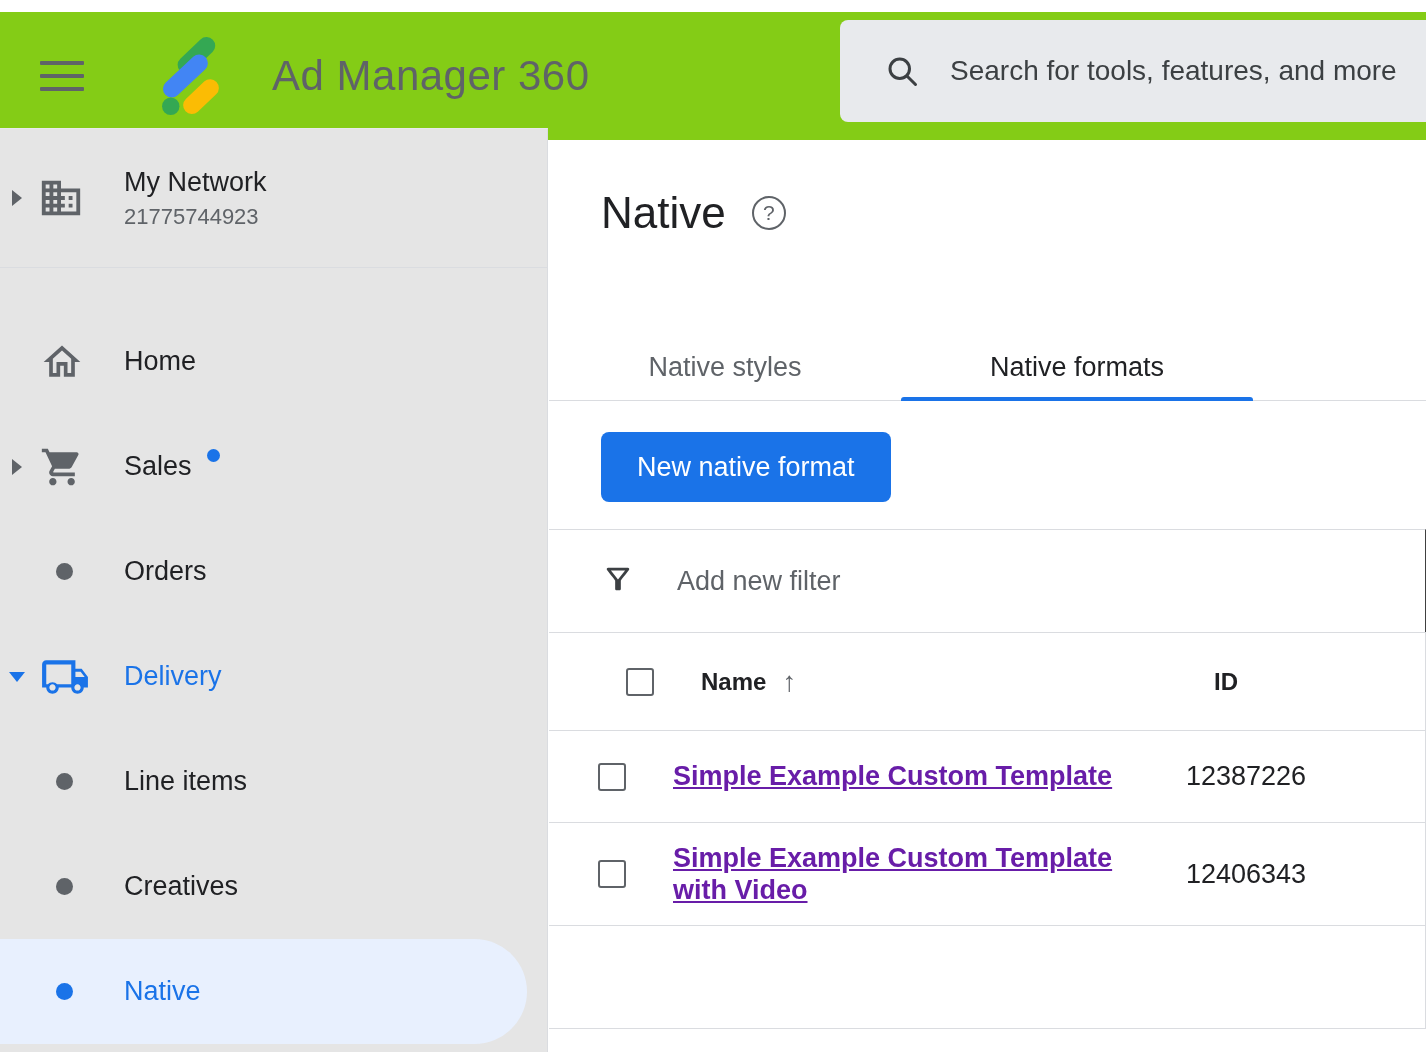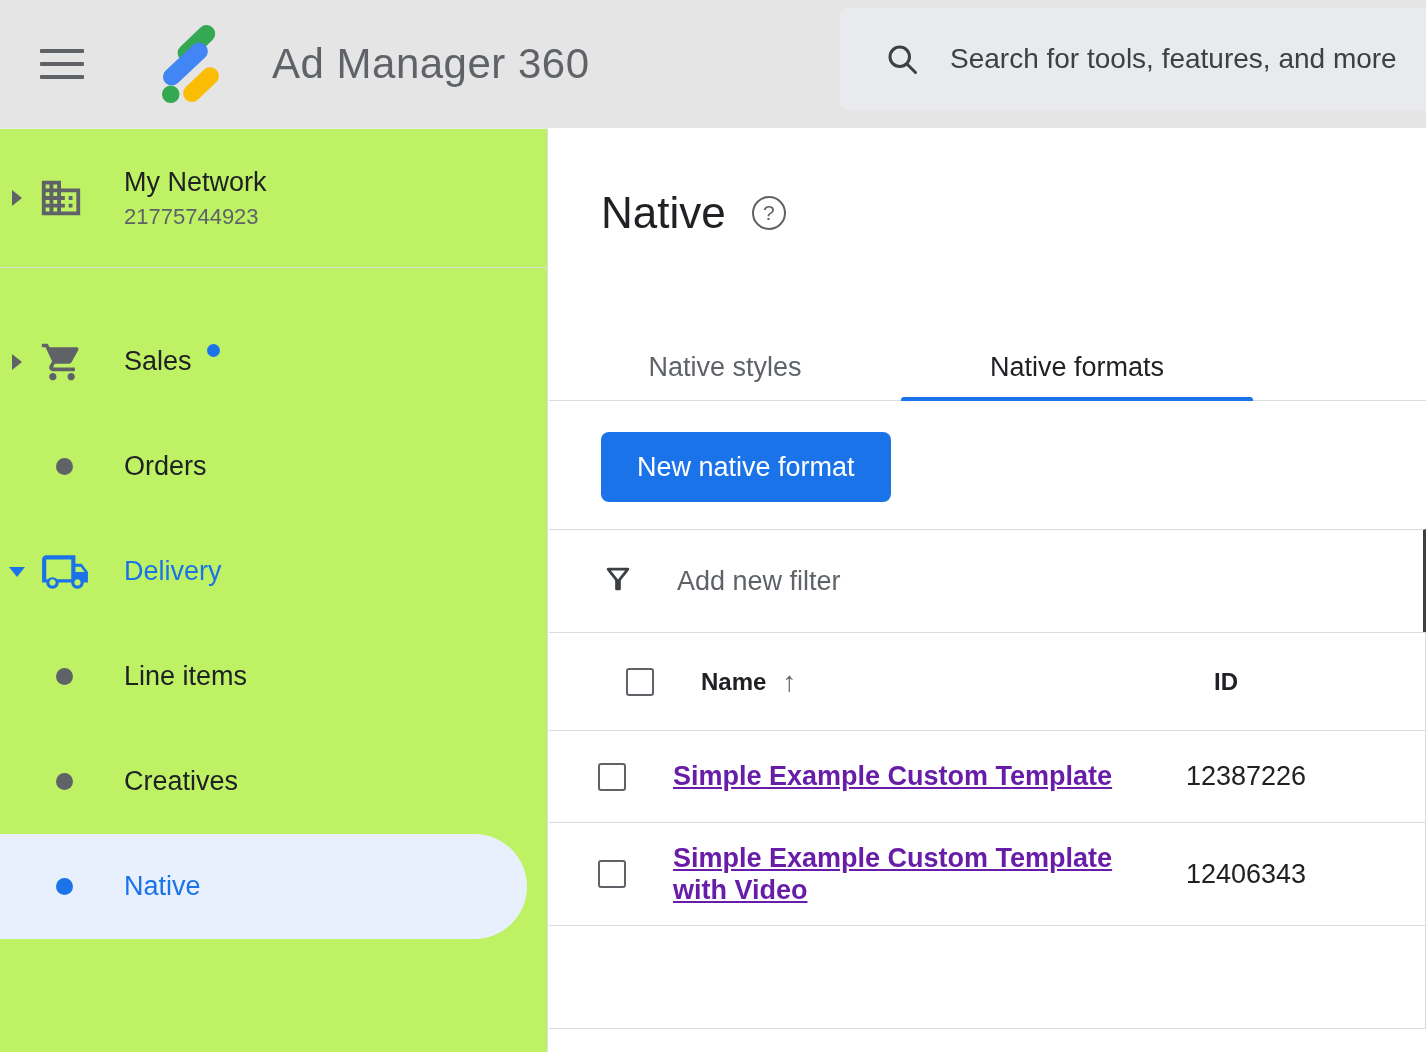--- a/index.html
+++ b/index.html
@@ -1,30 +1,30 @@
 <!DOCTYPE html>
 <html><head>
 <meta charset="utf-8">
 <style>
   * { margin:0; padding:0; box-sizing:border-box; }
   html,body { width:1426px; height:1052px; }
   body { font-family:"Liberation Sans","DejaVu Sans",sans-serif; background:#fff; position:relative; overflow:hidden; color:#202124; }
 
   
-  .topbar { position:absolute; top:0; left:0; width:1426px; height:128px; display:flex; align-items:center; background:#e5e5e5; }
+  .topbar { position:absolute; top:12px; left:0; width:1426px; height:128px; display:flex; align-items:center; background:#84cc16; }
   .hamburger { margin-left:40px; background:none; border:none; cursor:pointer; display:flex; flex-direction:column; gap:9px; }
   .hamburger span { display:block; width:44px; height:4px; background:#5f6368; border-radius:1px; }
   .logo { margin-left:62px; display:flex; }
   .app-title { margin-left:38px; font-size:42px; font-weight:400; color:#5f6368; letter-spacing:.5px; white-space:nowrap; }
   .search { position:absolute; left:840px; top:8px; width:600px; height:102px; background:#e8eaed; border-radius:8px; display:flex; align-items:center; cursor:text; }
   .search-ic { margin-left:44px; display:flex; }
   .search-text { margin-left:30px; font-size:28px; color:#3c4043; white-space:nowrap; }
 
   
-  .sidebar { position:absolute; top:128px; left:0; width:548px; height:924px; border-top:1px solid #e8eaed; border-right:1px solid #dadce0; background:#bef264; }
+  .sidebar { position:absolute; top:128px; left:0; width:548px; height:924px; border-top:1px solid #e8eaed; border-right:1px solid #dadce0; background:#e5e5e5; }
   .network { height:139px; position:relative; display:flex; align-items:center; border-bottom:1px solid #dadce0; cursor:pointer; }
   .caret-right { position:absolute; left:12px; width:0; height:0; border-top:8px solid transparent; border-bottom:8px solid transparent; border-left:10px solid #5f6368; }
   .caret-down { position:absolute; left:9px; width:0; height:0; border-left:8px solid transparent; border-right:8px solid transparent; border-top:10px solid #1a73e8; }
   .net-icon { position:absolute; left:38px; display:flex; }
   .net-text { margin-left:124px; }
   .net-name { font-size:27px; color:#202124; }
   .net-id { font-size:22px; color:#5f6368; margin-top:6px; }
 
   .nav { list-style:none; margin-top:41px; }
   .nav-item { position:relative; height:105px; display:flex; align-items:center; padding-left:124px; font-size:27px; color:#202124; cursor:pointer; }
@@ -42,21 +42,21 @@
   .help { margin-left:26px; width:34px; height:34px; border:2px solid #5f6368; border-radius:50%; display:flex; align-items:center; justify-content:center; font-size:21px; color:#5f6368; cursor:pointer; }
 
   .tabs { display:flex; margin-top:96px; border-bottom:1px solid #dadce0; height:66px; }
   .tab { width:352px; display:flex; align-items:center; justify-content:center; font-size:27px; font-weight:500; color:#5f6368; cursor:pointer; position:relative; }
   .tab.active { color:#202124; }
   .tab.active::after { content:""; position:absolute; left:0; bottom:-1px; width:100%; height:4px; background:#1a73e8; border-radius:3px 3px 0 0; }
 
   .toolbar { padding:31px 0 27px 52px; }
   .primary-btn { height:70px; padding:16px 36px; background:#1a73e8; color:#fff; border:none; border-radius:8px; font-size:27px; font-weight:500; font-family:inherit; cursor:pointer; }
 
-  .filter-row { height:103px; border-top:1px solid #dadce0; border-right:3px solid #404040; display:flex; align-items:center; padding-left:52px; cursor:pointer; }
+  .filter-row { height:103px; border-top:1px solid #dadce0; border-right:1px solid #404040; display:flex; align-items:center; padding-left:52px; cursor:pointer; }
   .filter-text { margin-left:42px; font-size:27px; color:#5f6368; }
 
   .table { border-top:1px solid #dadce0; border-right:1px solid #dadce0; }
   .trow { display:flex; align-items:center; border-bottom:1px solid #dadce0; }
   .trow.thead { height:98px;padding-left:28px; }
   .trow.r1 { height:92px; }
   .trow.r2 { height:103px; }
   .trow.empty { height:103px; }
   .cell-check { width:124px; padding-left:49px; display:flex; align-items:center; flex-shrink:0; }
   .checkbox { width:28px; height:28px; border:2px solid #5f6368; border-radius:3px; background:#fff; cursor:pointer; flex-shrink:0; }
@@ -103,20 +103,28 @@
         <path d="M12 7V3H2v18h20V7H12zM6 19H4v-2h2v2zm0-4H4v-2h2v2zm0-4H4V9h2v2zm0-4H4V5h2v2zm4 12H8v-2h2v2zm0-4H8v-2h2v2zm0-4H8V9h2v2zm0-4H8V5h2v2zm10 12h-8v-2h2v-2h-2v-2h2v-2h-2V9h8v10zm-2-8h-2v2h2v-2zm0 4h-2v2h2v-2z"></path>
       </svg>
     </span>
     <div class="net-text">
       <div class="net-name">My Network</div>
       <div class="net-id">21775744923</div>
     </div>
   </div>
 
   <ul class="nav">
+    <li class="nav-item">
+      <span class="icon">
+        <svg viewBox="0 0 24 24" width="44" height="44" fill="#5f6368">
+          <path d="M12 5.69l5 4.5V18h-2v-6H9v6H7v-7.81l5-4.5M12 3L2 12h3v8h6v-6h2v6h6v-8h3L12 3z"></path>
+        </svg>
+      </span>
+      <span>Home</span>
+    </li>
 
     <li class="nav-item">
       <span class="caret-right"></span>
       <span class="icon">
         <svg viewBox="0 0 24 24" width="44" height="44" fill="#5f6368">
           <path d="M7 18c-1.1 0-1.99.9-1.99 2S5.9 22 7 22s2-.9 2-2-.9-2-2-2zM1 2v2h2l3.6 7.59-1.35 2.45c-.16.28-.25.61-.25.96 0 1.1.9 2 2 2h12v-2H7.42c-.14 0-.25-.11-.25-.25l.03-.12.9-1.63h7.45c.75 0 1.41-.41 1.75-1.03l3.58-6.49c.08-.14.12-.31.12-.48 0-.55-.45-1-1-1H5.21l-.94-2H1zm16 16c-1.1 0-1.99.9-1.99 2s.89 2 1.99 2 2-.9 2-2-.9-2-2-2z"></path>
         </svg>
       </span>
       <span>Sales</span>
       <span class="notif-dot"></span>

